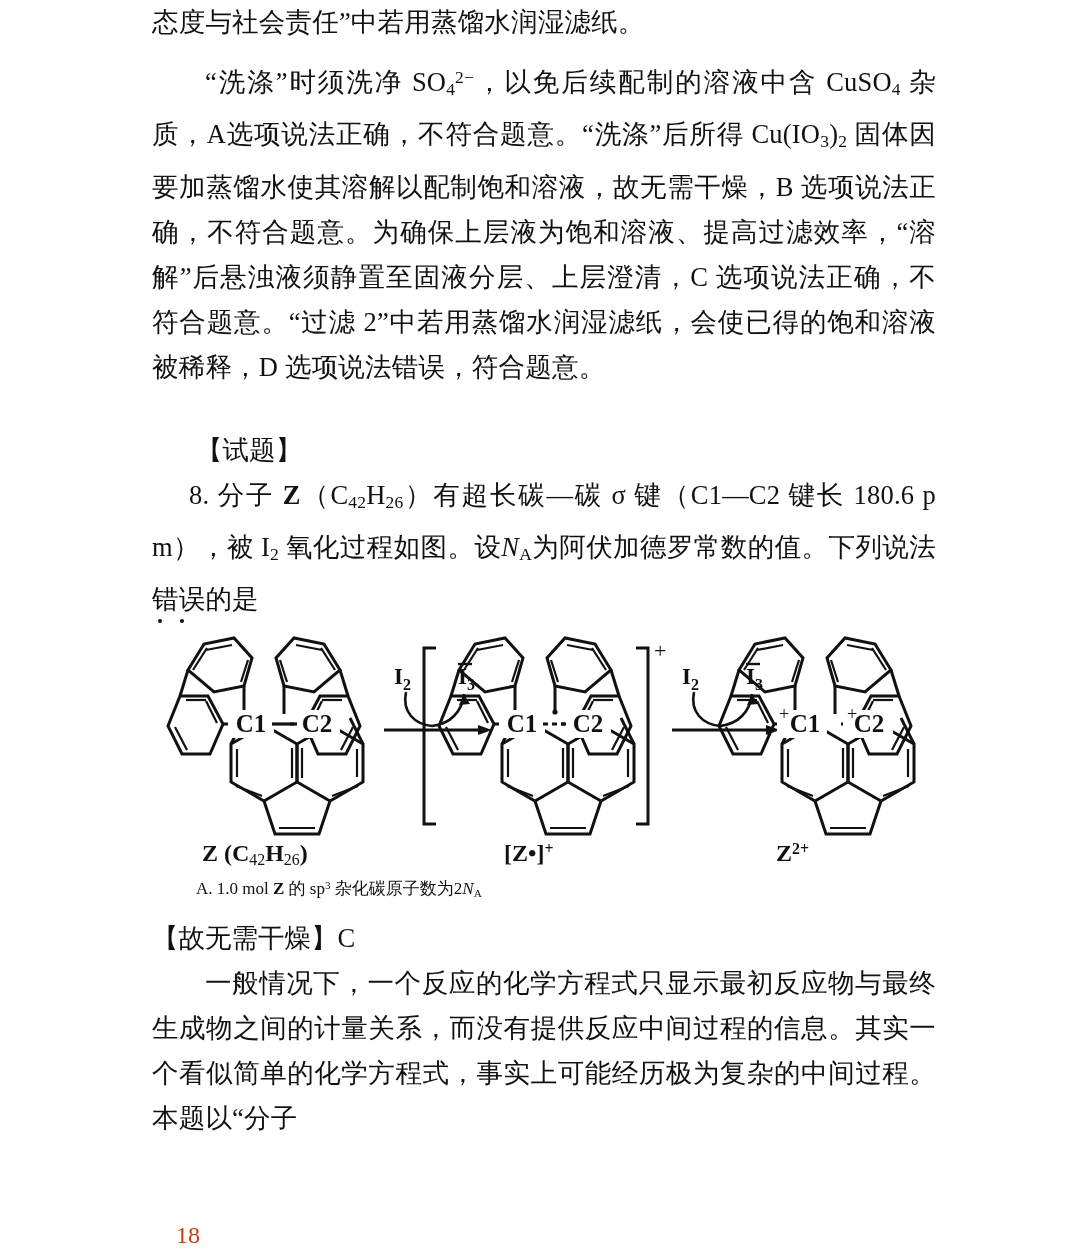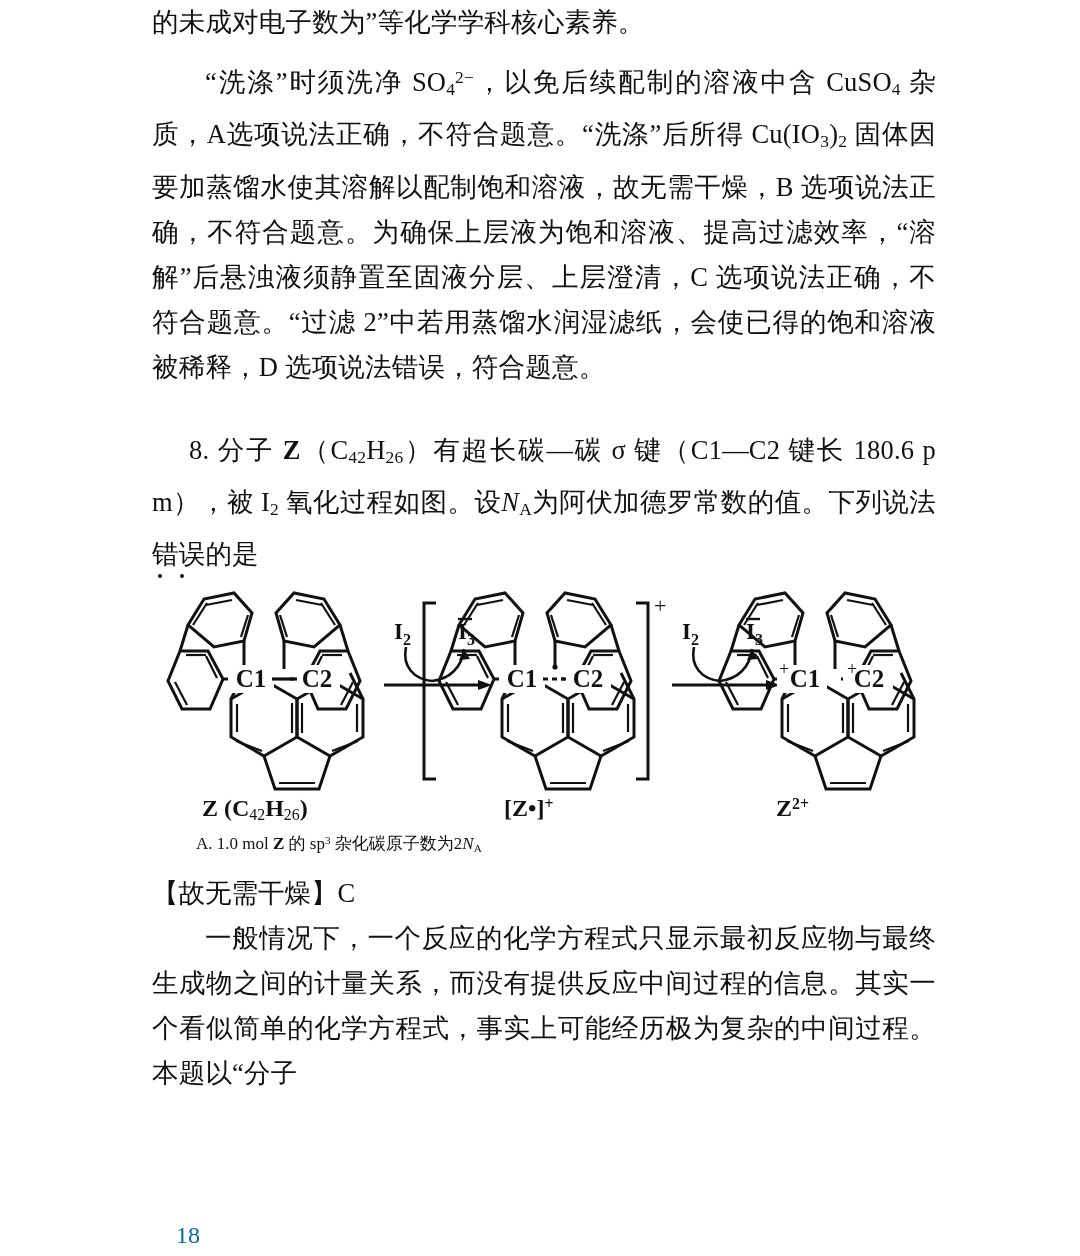--- a/index.html
+++ b/index.html
@@ -87,42 +87,45 @@
     position: absolute;
     font-weight: bold;
     font-size: 24px;
     white-space: nowrap;
   }
   .page-number {
     position: absolute;
     left: 176px;
     top: 1222px;
     font-size: 24px;
-    color: #0369a1;
+    color: #c2410c;
   }
   .fig-svg { display: block; }
 </style>
 </head>
 <body>
 
 <div class="page">
   <div class="content">
 
     <p class="para">
-      <span>的未成对电子数为”等化学学科核心素养。</span>
+      <span>态度与社会责任”中若用蒸馏水润湿滤纸。</span>
     </p>
 
     <div class="gap-sm"></div>
 
     <p class="para indent">
       “洗涤”时须洗净 SO<sub>4</sub><sup>2−</sup>，以免后续配制的溶液中含 CuSO<sub>4</sub> 杂质，A选项说法正确，不符合题意。“洗涤”后所得 Cu(IO<sub>3</sub>)<sub>2</sub> 固体因要加蒸馏水使其溶解以配制饱和溶液，故无需干燥，B 选项说法正确，不符合题意。为确保上层液为饱和溶液、提高过滤效率，“溶解”后悬浊液须静置至固液分层、上层澄清，C 选项说法正确，不符合题意。“过滤 2”中若用蒸馏水润湿滤纸，会使已得的饱和溶液被稀释，D 选项说法错误，符合题意。
     </p>
 
     <div class="gap-lg"></div>
 
+    <p class="label-line" style="padding-left:44px">
+      <span>【试题】</span>
+    </p>
 
     <p class="para indent" style="text-indent:1.4em">
       8. 分子 <span class="bold">Z</span>（C<sub>42</sub>H<sub>26</sub>）有超长碳—碳 σ 键（C1—C2 键长 180.6 pm），被 I<sub>2</sub> 氧化过程如图。设<span class="ital">N</span><sub>A</sub>为阿伏加德罗常数的值。下列说法<span class="dotted-emph">错误</span>的是
     </p>
 
     <div class="figure">
       <svg class="fig-svg" width="784" height="215" viewBox="0 0 784 215" xmlns="http://www.w3.org/2000/svg">
         <defs>
           <g id="molecule">
 

